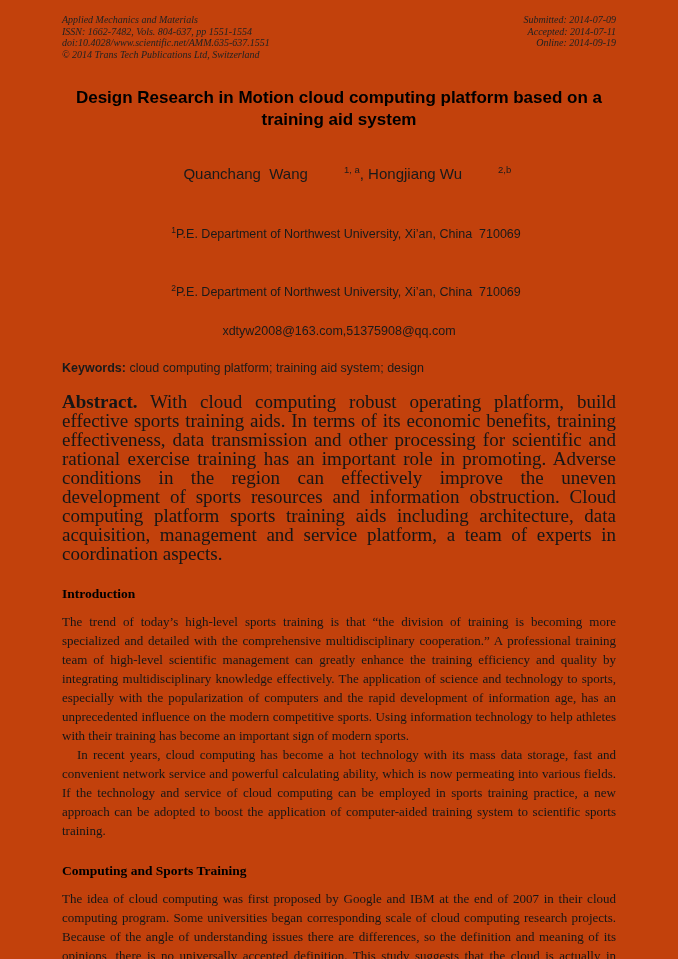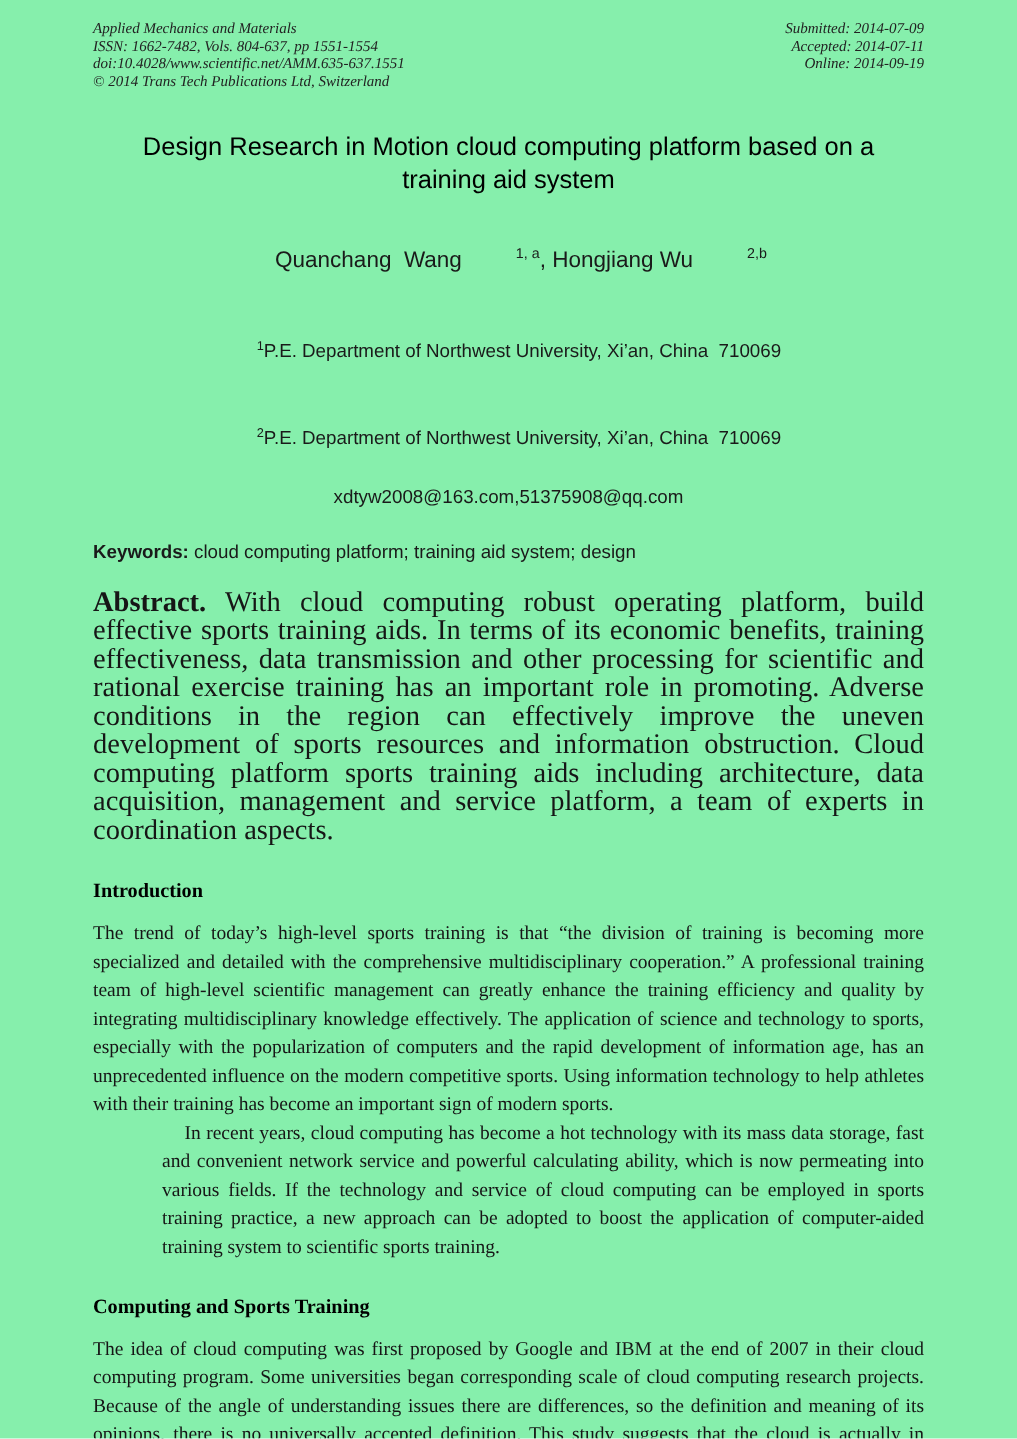--- a/index.html
+++ b/index.html
@@ -1,35 +1,35 @@
 <!DOCTYPE html>
 <html><head>
 <meta charset="utf-8">
 <style>
   html, body { margin: 0; padding: 0; background: #ffffff; }
   .page {
     width: 678px; height: 959px;
-    background: #86efac;
+    background: #c2410c;
     box-sizing: border-box;
     padding: 14px 62px 0 62px;
     overflow: hidden;
     font-family: "Liberation Serif", serif;
     color: #161616;
   }
   
   .meta {
     display: flex; justify-content: space-between;
     font-style: italic; font-size: 10px; line-height: 11.5px;
     color: #222;
   }
   .meta-right { text-align: right; }
   
   .title {
     font-family: "Liberation Sans", sans-serif;
-    font-weight: normal; font-size: 17px; line-height: 22px;
+    font-weight: bold; font-size: 17px; line-height: 22px;
     text-align: center; color: #000;
     margin: 27px auto 0 auto; max-width: 536px;
   }
   .authors {
     font-family: "Liberation Sans", sans-serif;
     font-size: 15px; color: #1a1a1a;
     text-align: center; margin: 16px 0 0 0;
     white-space: pre-wrap;
   }
   .authors sup { font-size: 9.5px; margin-left: 36px; }
@@ -55,21 +55,21 @@
   .abstract .ab-label { font-weight: bold; }
   .section-heading {
     font-size: 13.5px; font-weight: bold; color: #000;
     margin: 23px 0 0 0;
   }
   .para {
     font-size: 13px; line-height: 19px;
     text-align: justify; margin: 9px 0 0 0;
   }
   .para.flw { margin-top: 10px; }
-  .para.indent { margin-top: 0; text-indent: 15px; margin-left: 46px; }
+  .para.indent { margin-top: 0; text-indent: 15px; }
 </style>
 </head>
 <body>
 
 <div class="page">
 
   <div class="meta">
     <div class="meta-left">
       <div>Applied Mechanics and Materials</div>
       <div>ISSN: 1662-7482, Vols. 804-637, pp 1551-1554</div>

